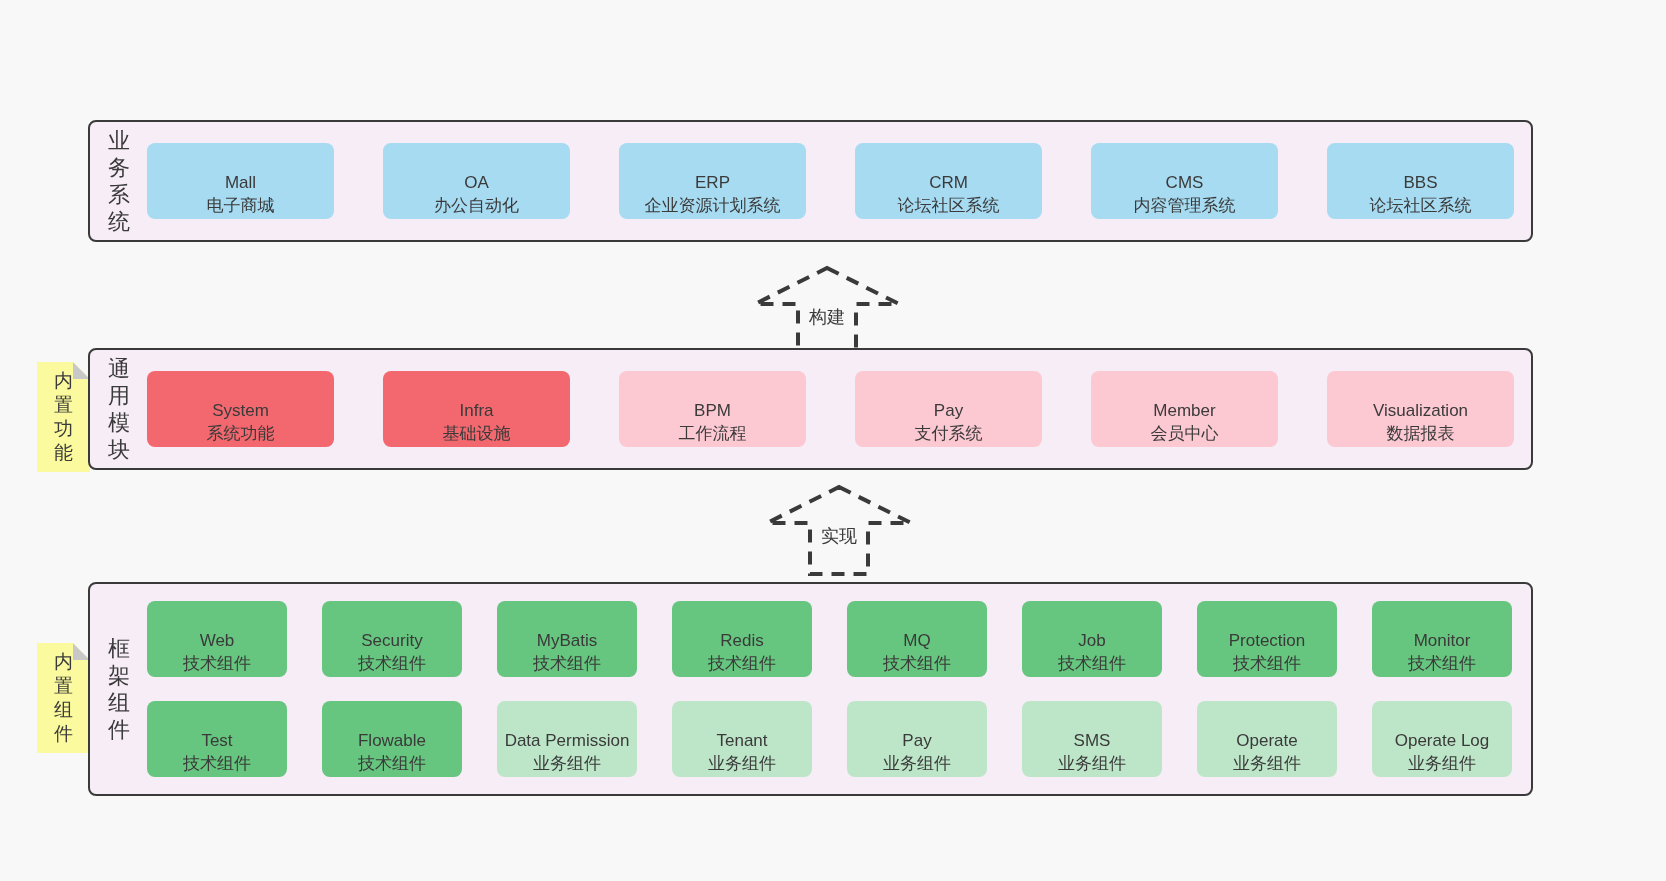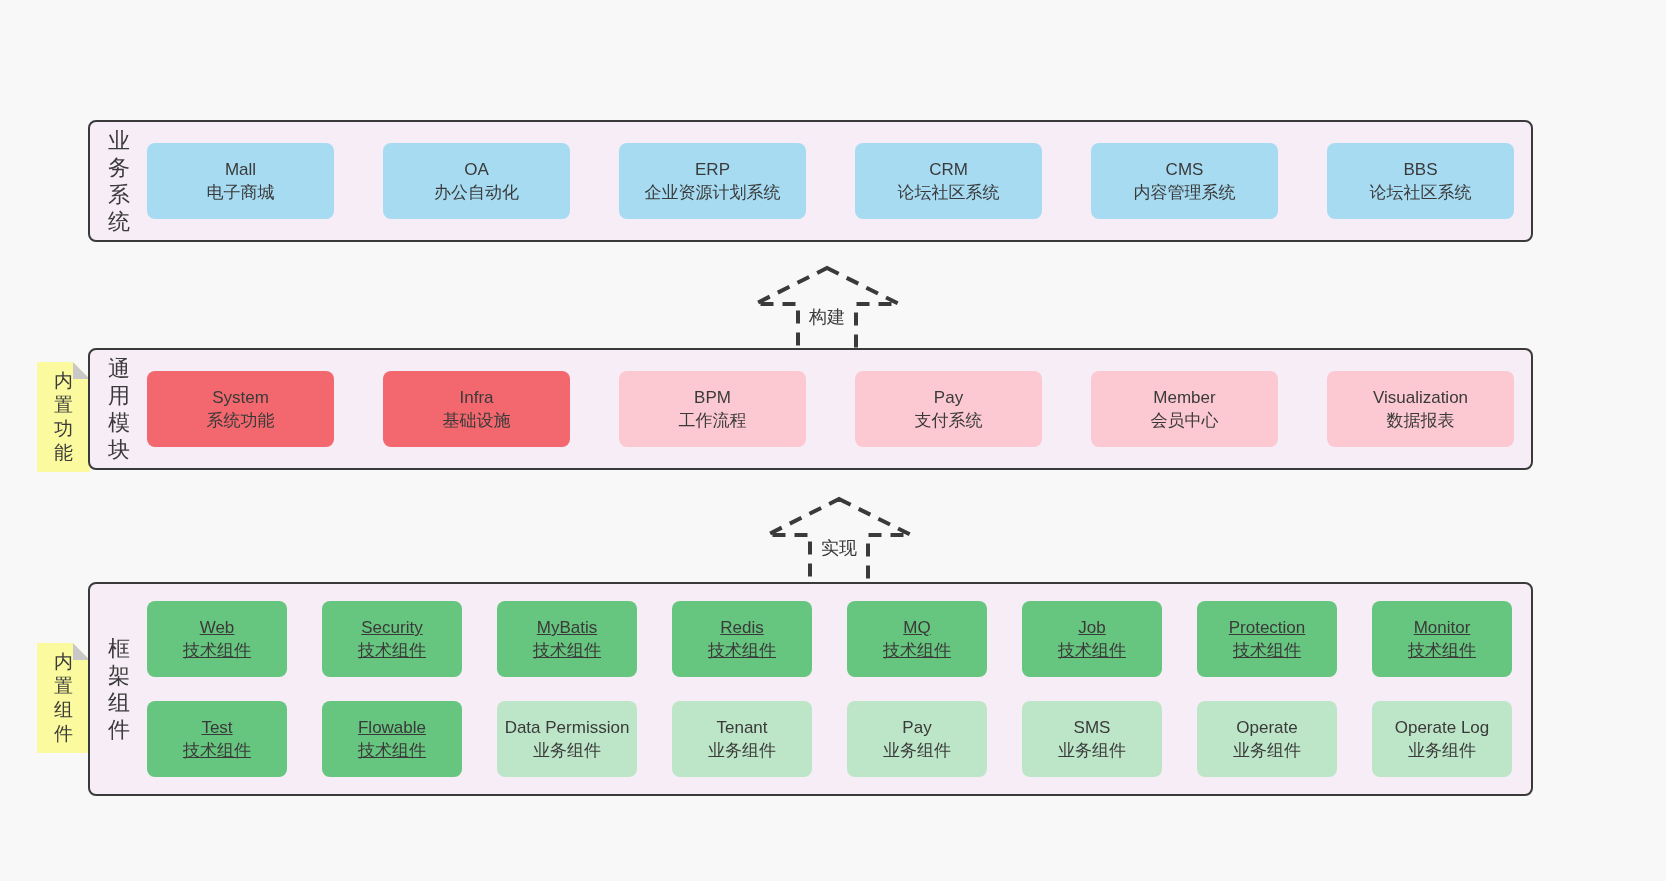--- a/index.html
+++ b/index.html
@@ -10,27 +10,27 @@
   .panel{position:absolute;box-sizing:border-box;background:var(--panel-bg,#f7edf6);
          border:2px solid var(--panel-border,#3a3a3a);border-radius:8px;display:flex;}
   .panel-label{width:40px;margin-left:9px;display:flex;align-items:center;justify-content:center;
          font-size:22px;line-height:27px;color:var(--text,#3a3a3a);white-space:pre-line;text-align:center;}
   .boxes{display:flex;align-items:center;gap:49px;margin-left:8px;}
   .rows{display:flex;flex-direction:column;justify-content:center;gap:24px;margin-left:8px;}
   .rows .boxes{margin-left:0;gap:35px;}
 
   
   .card{box-sizing:border-box;width:187px;height:76px;border-radius:8px;display:flex;flex-direction:column;
-        align-items:center;justify-content:center;text-align:center;color:var(--text,#3a3a3a);
+        align-items:center;justify-content:flex-end;text-align:center;color:var(--text,#3a3a3a);
         font-size:17px;line-height:23px;padding:2px 6px;}
   .card.small{width:140px;}
   .card.blue{background:var(--blue,#a7dbf2);}
   .card.red{background:var(--red,#f2686e);}
   .card.pink{background:var(--pink,#fcc9d3);}
-  .card.green{background:var(--green,#66c57e);text-decoration:underline;}
+  .card.green{background:var(--green,#66c57e);}
   .card.lightgreen{background:var(--lightgreen,#bde6c9);}
 
   
   .tab{position:absolute;width:53px;background:var(--yellow,#fbfa9e);display:flex;align-items:center;justify-content:center;
        font-size:19px;line-height:24px;color:var(--text,#3a3a3a);white-space:pre-line;text-align:center;
        clip-path:polygon(0 0,calc(100% - 17px) 0,100% 17px,100% 100%,0 100%);}
   .tab .fold{position:absolute;top:0;right:0;width:17px;height:17px;background:var(--fold,#c8c8c8);
        clip-path:polygon(0 0,100% 100%,0 100%);}
 
   
@@ -117,21 +117,21 @@
         <div>Member</div>
         <div>会员中心</div>
       </div>
       <div class="card pink">
         <div>Visualization</div>
         <div>数据报表</div>
       </div>
     </div>
   </div>
 
-  <div class="arrow" style="left:764px;top:496px;text-decoration:underline;">
+  <div class="arrow" style="left:764px;top:484px;text-decoration:underline;">
     <svg viewBox="0 0 150 93">
       <path d="M75 3 L147 39 L104 39 L104 90 L46 90 L46 39 L3 39 Z" fill="none" stroke="#3a3a3a" stroke-width="4" stroke-dasharray="13 9"></path>
     </svg>
     <div class="arrow-label">实现</div>
   </div>
 
   <div class="tab" style="left:37px;top:643px;height:110px;">
     <span class="fold"></span>
     <span>内
 置

